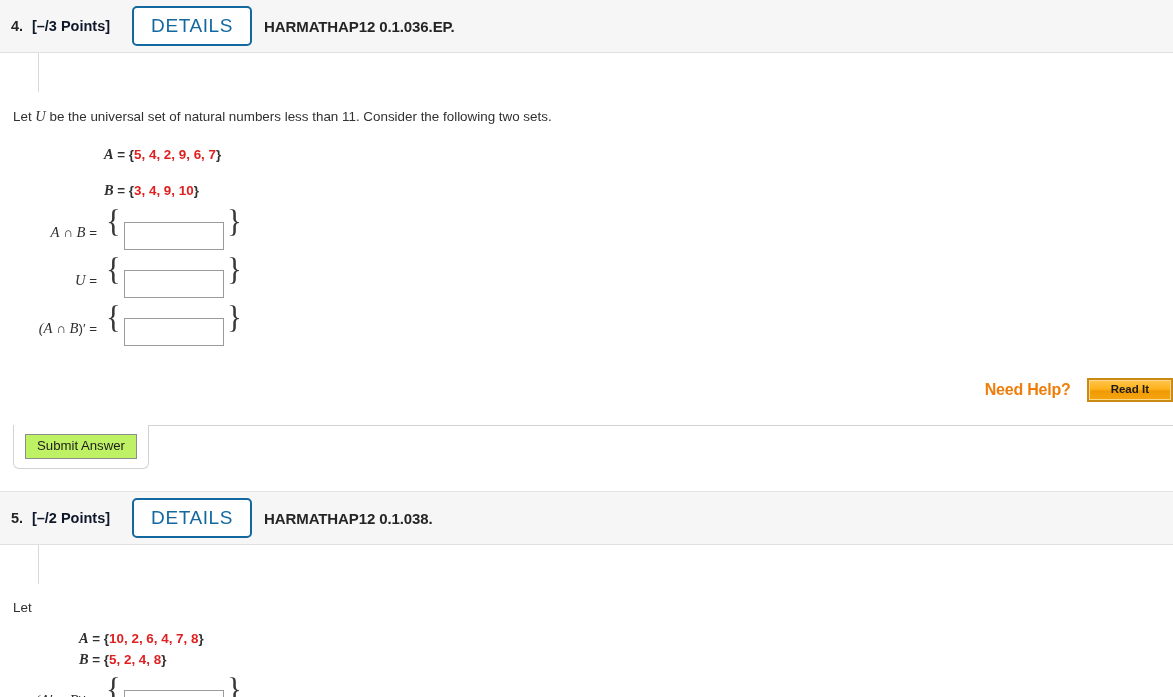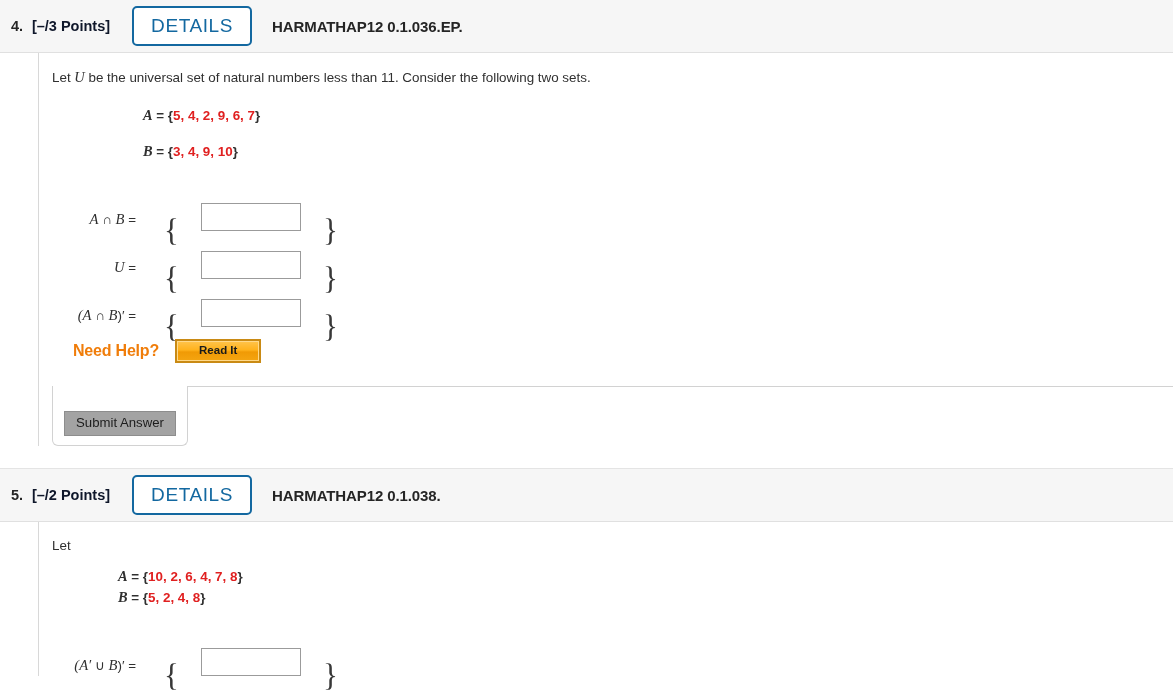--- a/index.html
+++ b/index.html
@@ -48,31 +48,32 @@
     background: #ffffff;
     color: #1368a0;
     font-size: 19px;
     font-weight: normal;
     letter-spacing: 0.6px;
     padding: 8px 17px 9px 17px;
     line-height: 1;
     cursor: pointer;
   }
   .q-code {
-    margin-left: 20px;
+    margin-left: 12px;
     font-size: 15px;
     font-weight: bold;
     color: #252525;
     letter-spacing: -0.1px;
     white-space: nowrap;
   }
 
   
   .q-body {
     display: flex;
+    flex-direction: column;
   }
   .q-gutter {
     width: 39px;
     flex: 0 0 39px;
     border-right: 1px solid #d8d8d8;
   }
   .q-content {
     flex: 1 1 auto;
     padding: 12px 0 0 13px;
     font-size: 13.4px;
@@ -99,23 +100,22 @@
   }
   .red { color: #e02020; }
 
   .spacer-15 { height: 15px; }
   .spacer-10 { height: 10px; }
   .spacer-6  { height: 6px; }
 
   
   .answer-row {
     display: flex;
-    align-items: flex-end;
+    align-items: flex-start;
     height: 48px;
-    gap: 19px;
   }
   .answer-label {
     width: 90px;
     text-align: right;
     padding-right: 6px;
     font-size: 13.4px;
     white-space: nowrap;
   }
   .answer-label .it {
     font-style: italic;
@@ -140,20 +140,21 @@
     font-family: "Liberation Sans", sans-serif;
     padding: 0 4px;
   }
 
   
   .need-help-row {
     display: flex;
     align-items: center;
     padding-top: 12px;
     padding-left: 21px;
+    justify-content: flex-end;
   }
   .need-help-label {
     color: #f07d0a;
     font-weight: bold;
     font-size: 16px;
     letter-spacing: -0.2px;
   }
   .read-it-button {
     margin-left: 16px;
     border: 2px solid #c98a14;
@@ -176,29 +177,28 @@
   }
   .submit-box {
     border: 1px solid #d2d2d2;
     border-top: none;
     border-radius: 0 0 6px 6px;
     padding: 9px 11px 9px 11px;
     background: #ffffff;
     margin-left: 0px;
   }
   .submit-button {
-    background: #a3a3a3;
+    background: #bef264;
     border: 1px solid #8d8d8d;
     color: #1c1c1c;
     font-size: 13.2px;
     font-family: "Liberation Sans", sans-serif;
     padding: 3px 11px 4px 11px;
     cursor: pointer;
     line-height: 1.2;
-    margin-top: 16px;
   }
   .submit-underline {
     flex: 1 1 auto;
     border-bottom: 1px solid #d2d2d2;
     height: 1px;
     align-self: flex-start;
     margin-top: 0px;
   }
 
   .section-gap { height: 22px; background: #ffffff; }

